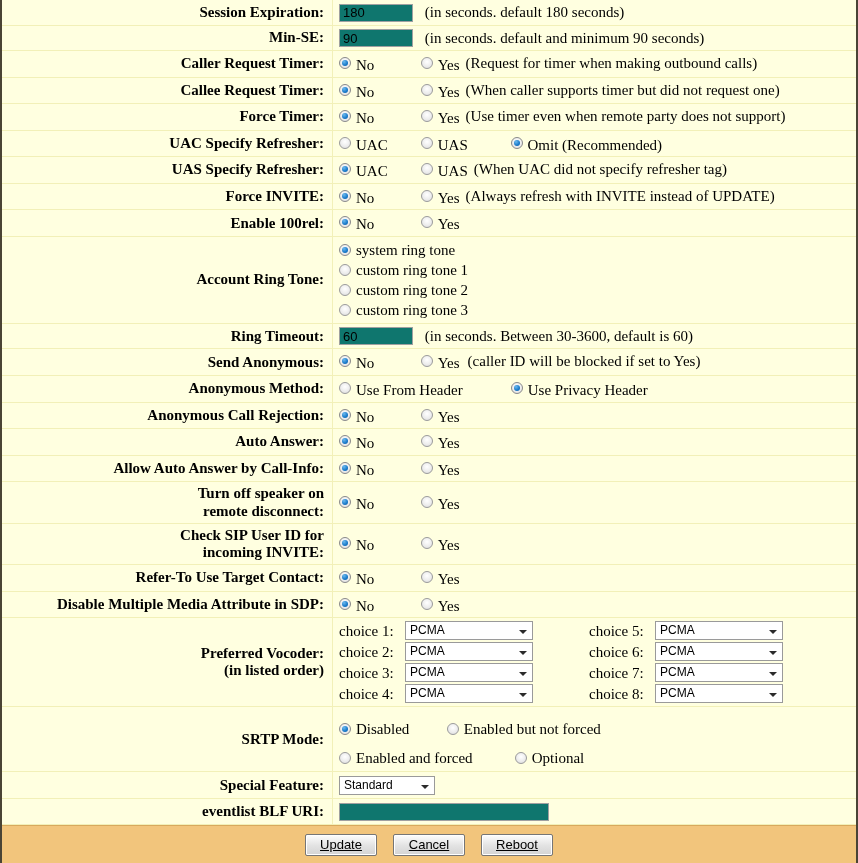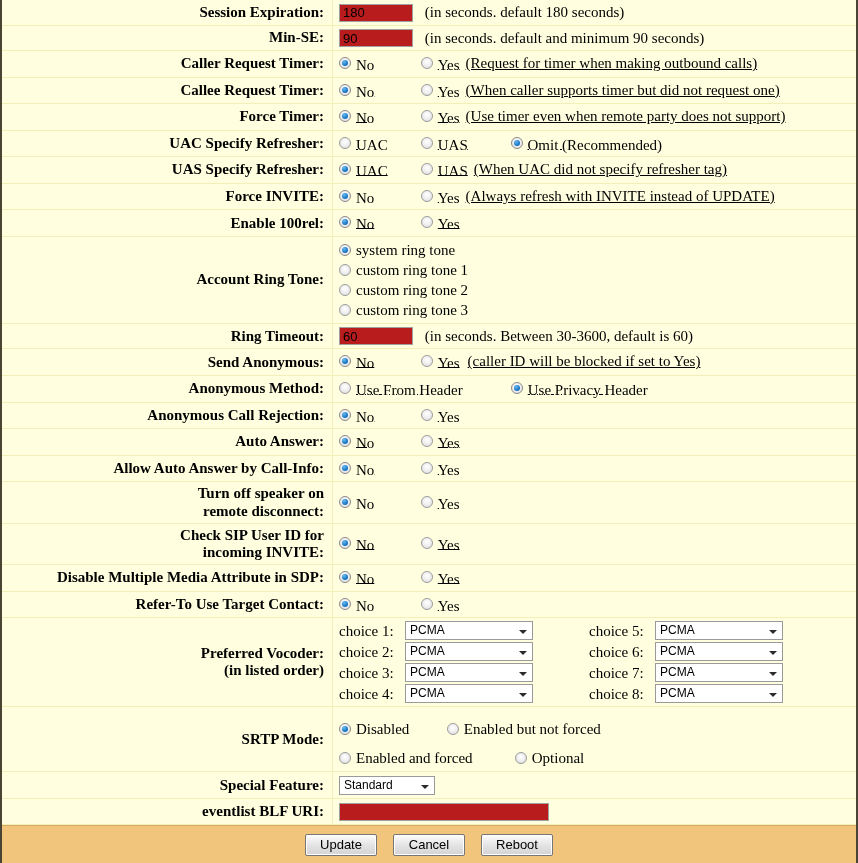--- a/index.html
+++ b/index.html
@@ -76,34 +76,33 @@
     width: 6px; height: 6px;
     border-radius: 50%;
     background: radial-gradient(circle at 35% 30%, #69b9ef 0%, #1878c8 60%, #0c5fa5 100%);
   }
   .radio.on { border-color: #8a8a8a; }
 
   .opt {
     display: inline-block;
     margin-right: 8px;
     white-space: nowrap;
-    text-decoration: underline;
   }
   .opt .t { vertical-align: middle; }
 
   
   .optcol1 { display:inline-block; width: 70px; }
   .optcol2 { display:inline-block; }
 
   input.txt {
     font-family: "Liberation Sans", sans-serif;
     font-size: 13px;
     padding: 1px 3px;
     border: 1px solid #a0a0a0;
-    background: #b91c1c;
+    background: #0f766e;
     color: #000;
     height: 18px;
     box-sizing: border-box;
   }
   input.num { width: 74px; }
   input.wide { width: 210px; }
 
   .hint {
     margin-left: 8px;
     font-size: 15px;
@@ -165,20 +164,21 @@
 
   .footer {
     flex: 0 0 auto;
     height: 37px;
     background: #f2c57c;
     border-top: 1px solid #d8a95e;
     display: flex;
     align-items: center;
     justify-content: center;
     gap: 16px;
+    text-decoration: underline;
   }
   .btn {
     font-family: "Liberation Sans", sans-serif;
     font-size: 13px;
     color: #000;
     padding: 2px 0 3px 0;
     width: 70px;
     text-align: center;
     background: linear-gradient(#fdfdfd, #e2e2e2 55%, #d4d4d4);
     border: 1px solid #767676;
@@ -342,29 +342,29 @@
             <span>Check SIP User ID for</span><br>
             <span>incoming INVITE:</span>
           </td>
           <td class="val">
             <span class="opt optcol1"><span class="radio on"></span><span class="t">No</span></span>
             <span class="opt optcol2"><span class="radio"></span><span class="t">Yes</span></span>
           </td>
         </tr>
 
         <tr>
+          <td class="lbl">Refer-To Use Target Contact:</td>
+          <td class="val">
+            <span class="opt optcol1"><span class="radio on"></span><span class="t">No</span></span>
+            <span class="opt optcol2"><span class="radio"></span><span class="t">Yes</span></span>
+          </td>
+        </tr>
+
+        <tr>
           <td class="lbl">Disable Multiple Media Attribute in SDP:</td>
-          <td class="val">
-            <span class="opt optcol1"><span class="radio on"></span><span class="t">No</span></span>
-            <span class="opt optcol2"><span class="radio"></span><span class="t">Yes</span></span>
-          </td>
-        </tr>
-
-        <tr>
-          <td class="lbl">Refer-To Use Target Contact:</td>
           <td class="val">
             <span class="opt optcol1"><span class="radio on"></span><span class="t">No</span></span>
             <span class="opt optcol2"><span class="radio"></span><span class="t">Yes</span></span>
           </td>
         </tr>
 
         <tr>
           <td class="lbl">
             <span>Preferred Vocoder:</span><br>
             <span>(in listed order)</span>

